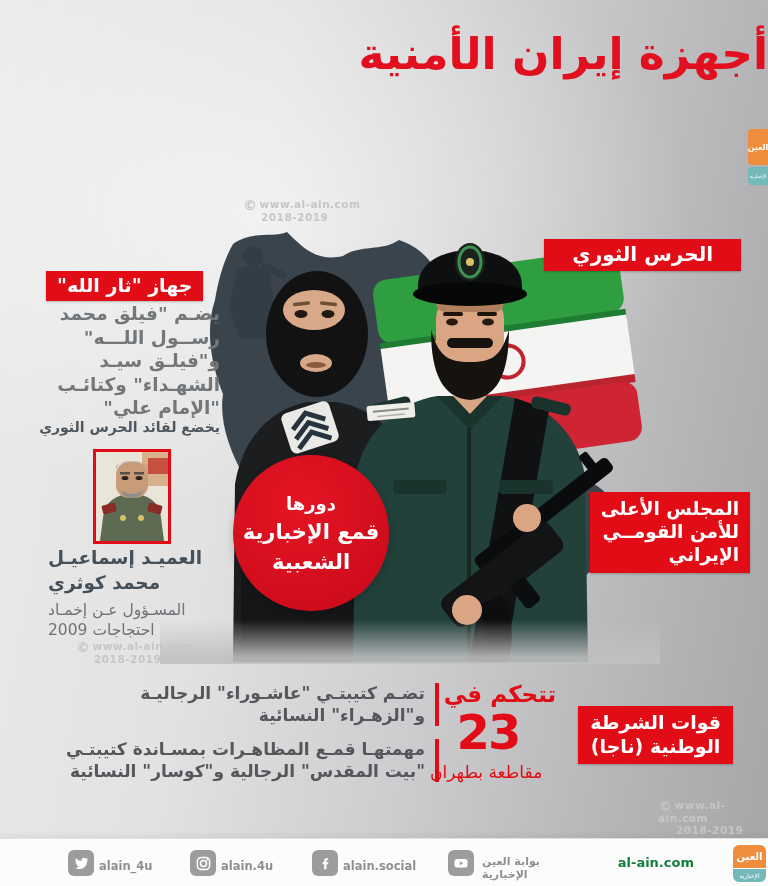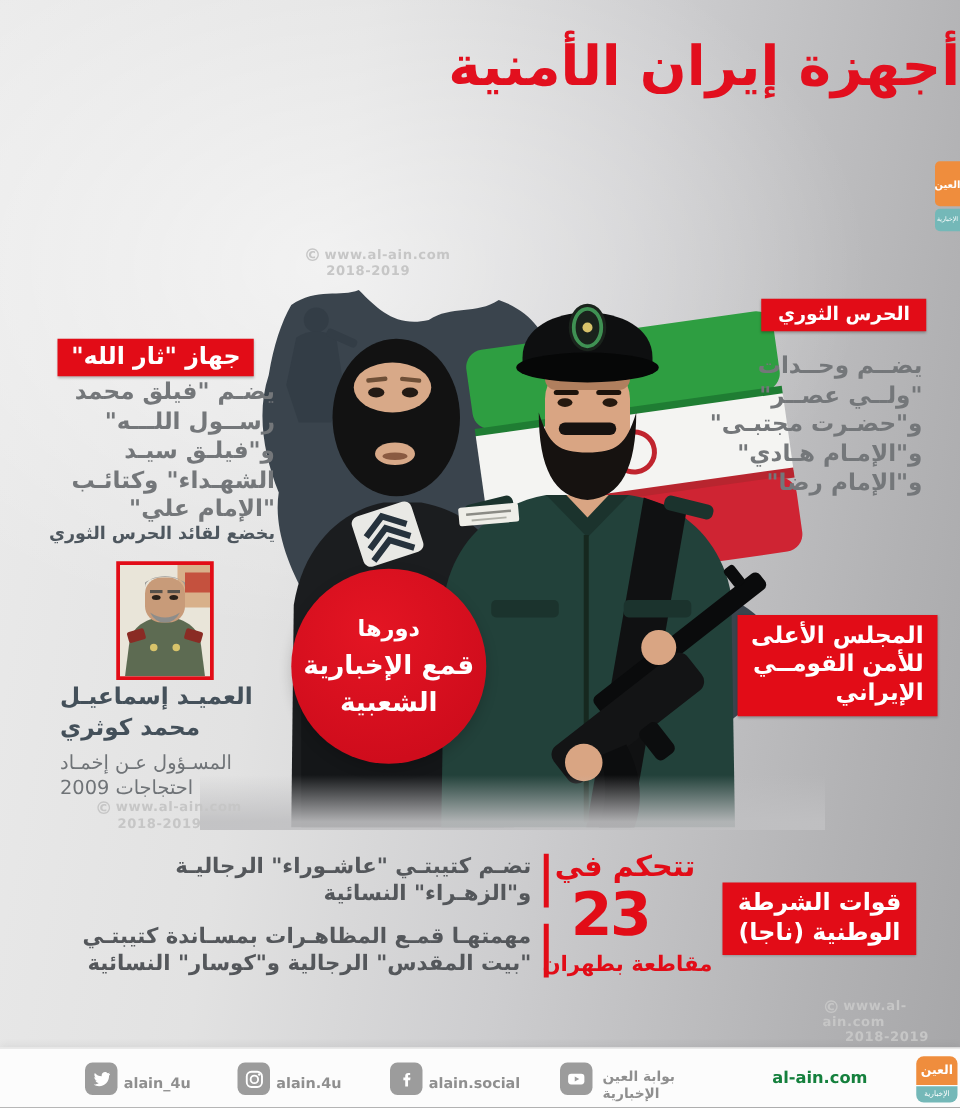--- a/index.html
+++ b/index.html
@@ -20,21 +20,21 @@
   
   .wm{color:#c6c6c6;font-size:10.5px;line-height:12px;font-weight:700;
       letter-spacing:.5px;direction:ltr;text-align:left;}
   .wm .cc{font-size:14px;vertical-align:-2px;margin-right:2px;}
   #wm-top{left:243px;top:198px;}
   #wm-mid{left:76px;top:640px;}
   #wm-bot{left:658px;top:799px;}
   
   .redbox{background:#e20c17;color:#fff;font-weight:700;text-align:center;
           box-shadow:0 1px 2px rgba(0,0,0,.25);}
-  #irgc-box{top:239px;right:27px;font-size:15px;padding:3px 13px 5px;}
+  #irgc-box{top:239px;right:27px;font-size:20px;padding:3px 28px 5px;}
   #thar-box{top:271px;left:46px;font-size:19px;padding:3px 11px 5px;}
   #snsc-box{top:492px;right:18px;font-size:18.5px;line-height:23px;
             padding:5px 11px 7px;text-align:right;}
   #naja-box{top:706px;right:35px;font-size:19px;line-height:24px;padding:4px 12px 6px;}
   
   .graybody{color:#74777a;font-weight:700;font-size:18.5px;line-height:23.5px;text-align:right;}
   #irgc-body{top:281px;right:30px;width:200px;}
   #thar-body{top:302px;left:0;width:220px;}
   #thar-note{top:419px;left:0;width:220px;text-align:right;color:#4e575f;
              font-size:14px;font-weight:700;}
@@ -52,22 +52,22 @@
   #role-circle .r1{font-size:18px;font-weight:700;}
   #role-circle .r2,#role-circle .r3{font-size:21px;font-weight:700;}
   
   #naja-bullets{right:329px;top:683px;width:390px;}
   .bullet-item{border-right:4px solid #e20c17;padding-right:10px;margin-bottom:13px;
     color:#54575b;font-size:17px;font-weight:700;line-height:21.5px;text-align:right;}
   #control-label{left:440px;top:681px;width:120px;text-align:center;color:#e20c17;
                  font-size:23px;font-weight:700;}
   #control-number{left:428px;top:701px;width:120px;text-align:center;color:#e20c17;
                   font-size:48px;font-weight:800;line-height:62px;letter-spacing:-2px;}
-  #control-sub{left:430px;top:762px;width:140px;text-align:right;color:#e20c17;
-               font-size:17px;font-weight:700;}
+  #control-sub{left:430px;top:762px;width:140px;text-align:left;color:#e20c17;
+               font-size:17px;font-weight:400;}
   
   #scene{left:175px;top:222px;width:470px;height:440px;}
   #photo-fade{left:160px;top:620px;width:500px;height:44px;
     background:linear-gradient(to bottom, rgba(196,196,198,0), rgba(192,192,194,.9) 85%);}
   
   #side-logo{right:0;top:129px;width:20px;height:57px;}
   #side-logo .top{height:36px;background:#ef8d3d;border-radius:4px 0 0 4px;
     color:#fff;font-size:8px;font-weight:700;display:flex;align-items:center;
     justify-content:center;}
   #side-logo .bot{height:18px;margin-top:2px;background:#74b8b8;border-radius:4px 0 0 4px;
@@ -192,27 +192,20 @@
 
   <div class="abs" id="photo-fade"></div>
 
   <div class="abs rtl" id="role-circle">
     <div class="r1">دورها</div>
     <div class="r2">قمع الإخبارية</div>
     <div class="r3">الشعبية</div>
   </div>
 
   <div class="abs redbox rtl" id="irgc-box">الحرس الثوري</div>
-  <div class="abs graybody rtl" id="irgc-body">
-    <div>يضــم وحــدات</div>
-    <div>"ولــي عصــر"</div>
-    <div>و"حضـرت مجتبـى"</div>
-    <div>و"الإمـام هـادي"</div>
-    <div>و"الإمام رضا"</div>
-  </div>
 
   <div class="abs redbox rtl" id="thar-box">جهاز "ثار الله"</div>
   <div class="abs graybody rtl" id="thar-body">
     <div>يضـم "فيلق محمد</div>
     <div>رســول اللـــه"</div>
     <div>و"فيلـق سيـد</div>
     <div>الشهـداء" وكتائـب</div>
     <div>"الإمام علي"</div>
   </div>
   <div class="abs rtl" id="thar-note">يخضع لقائد الحرس الثوري</div>

